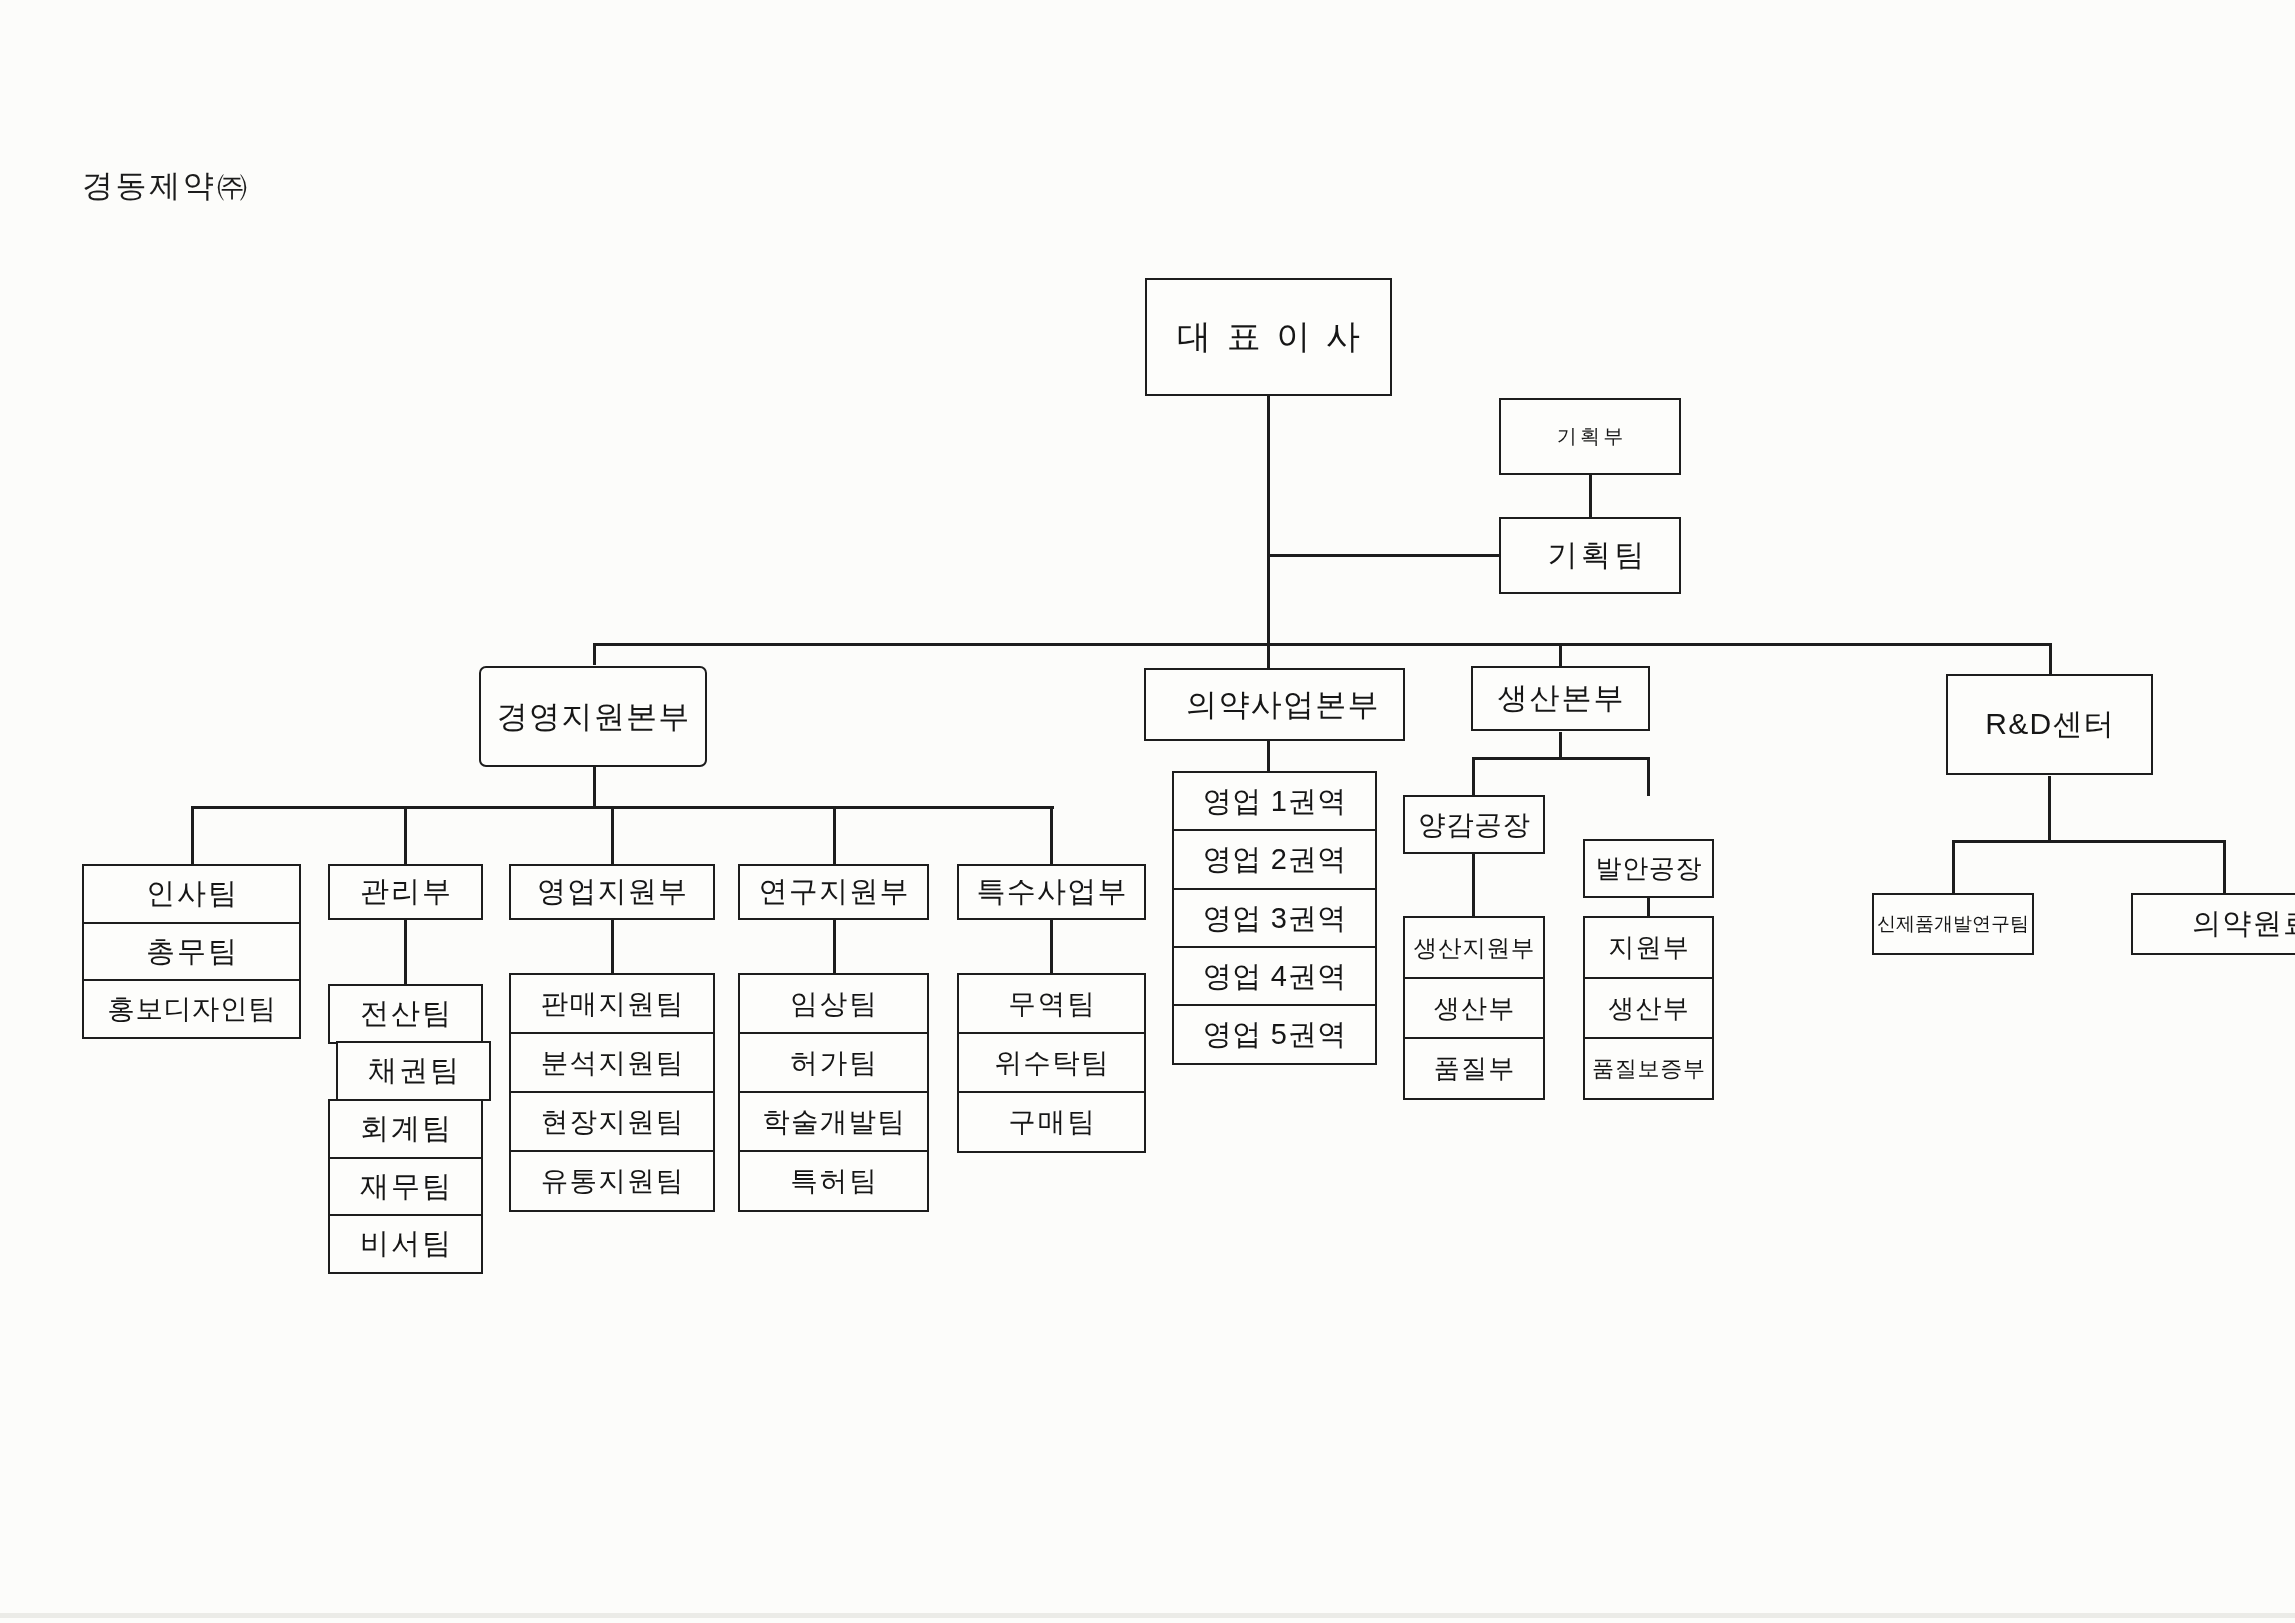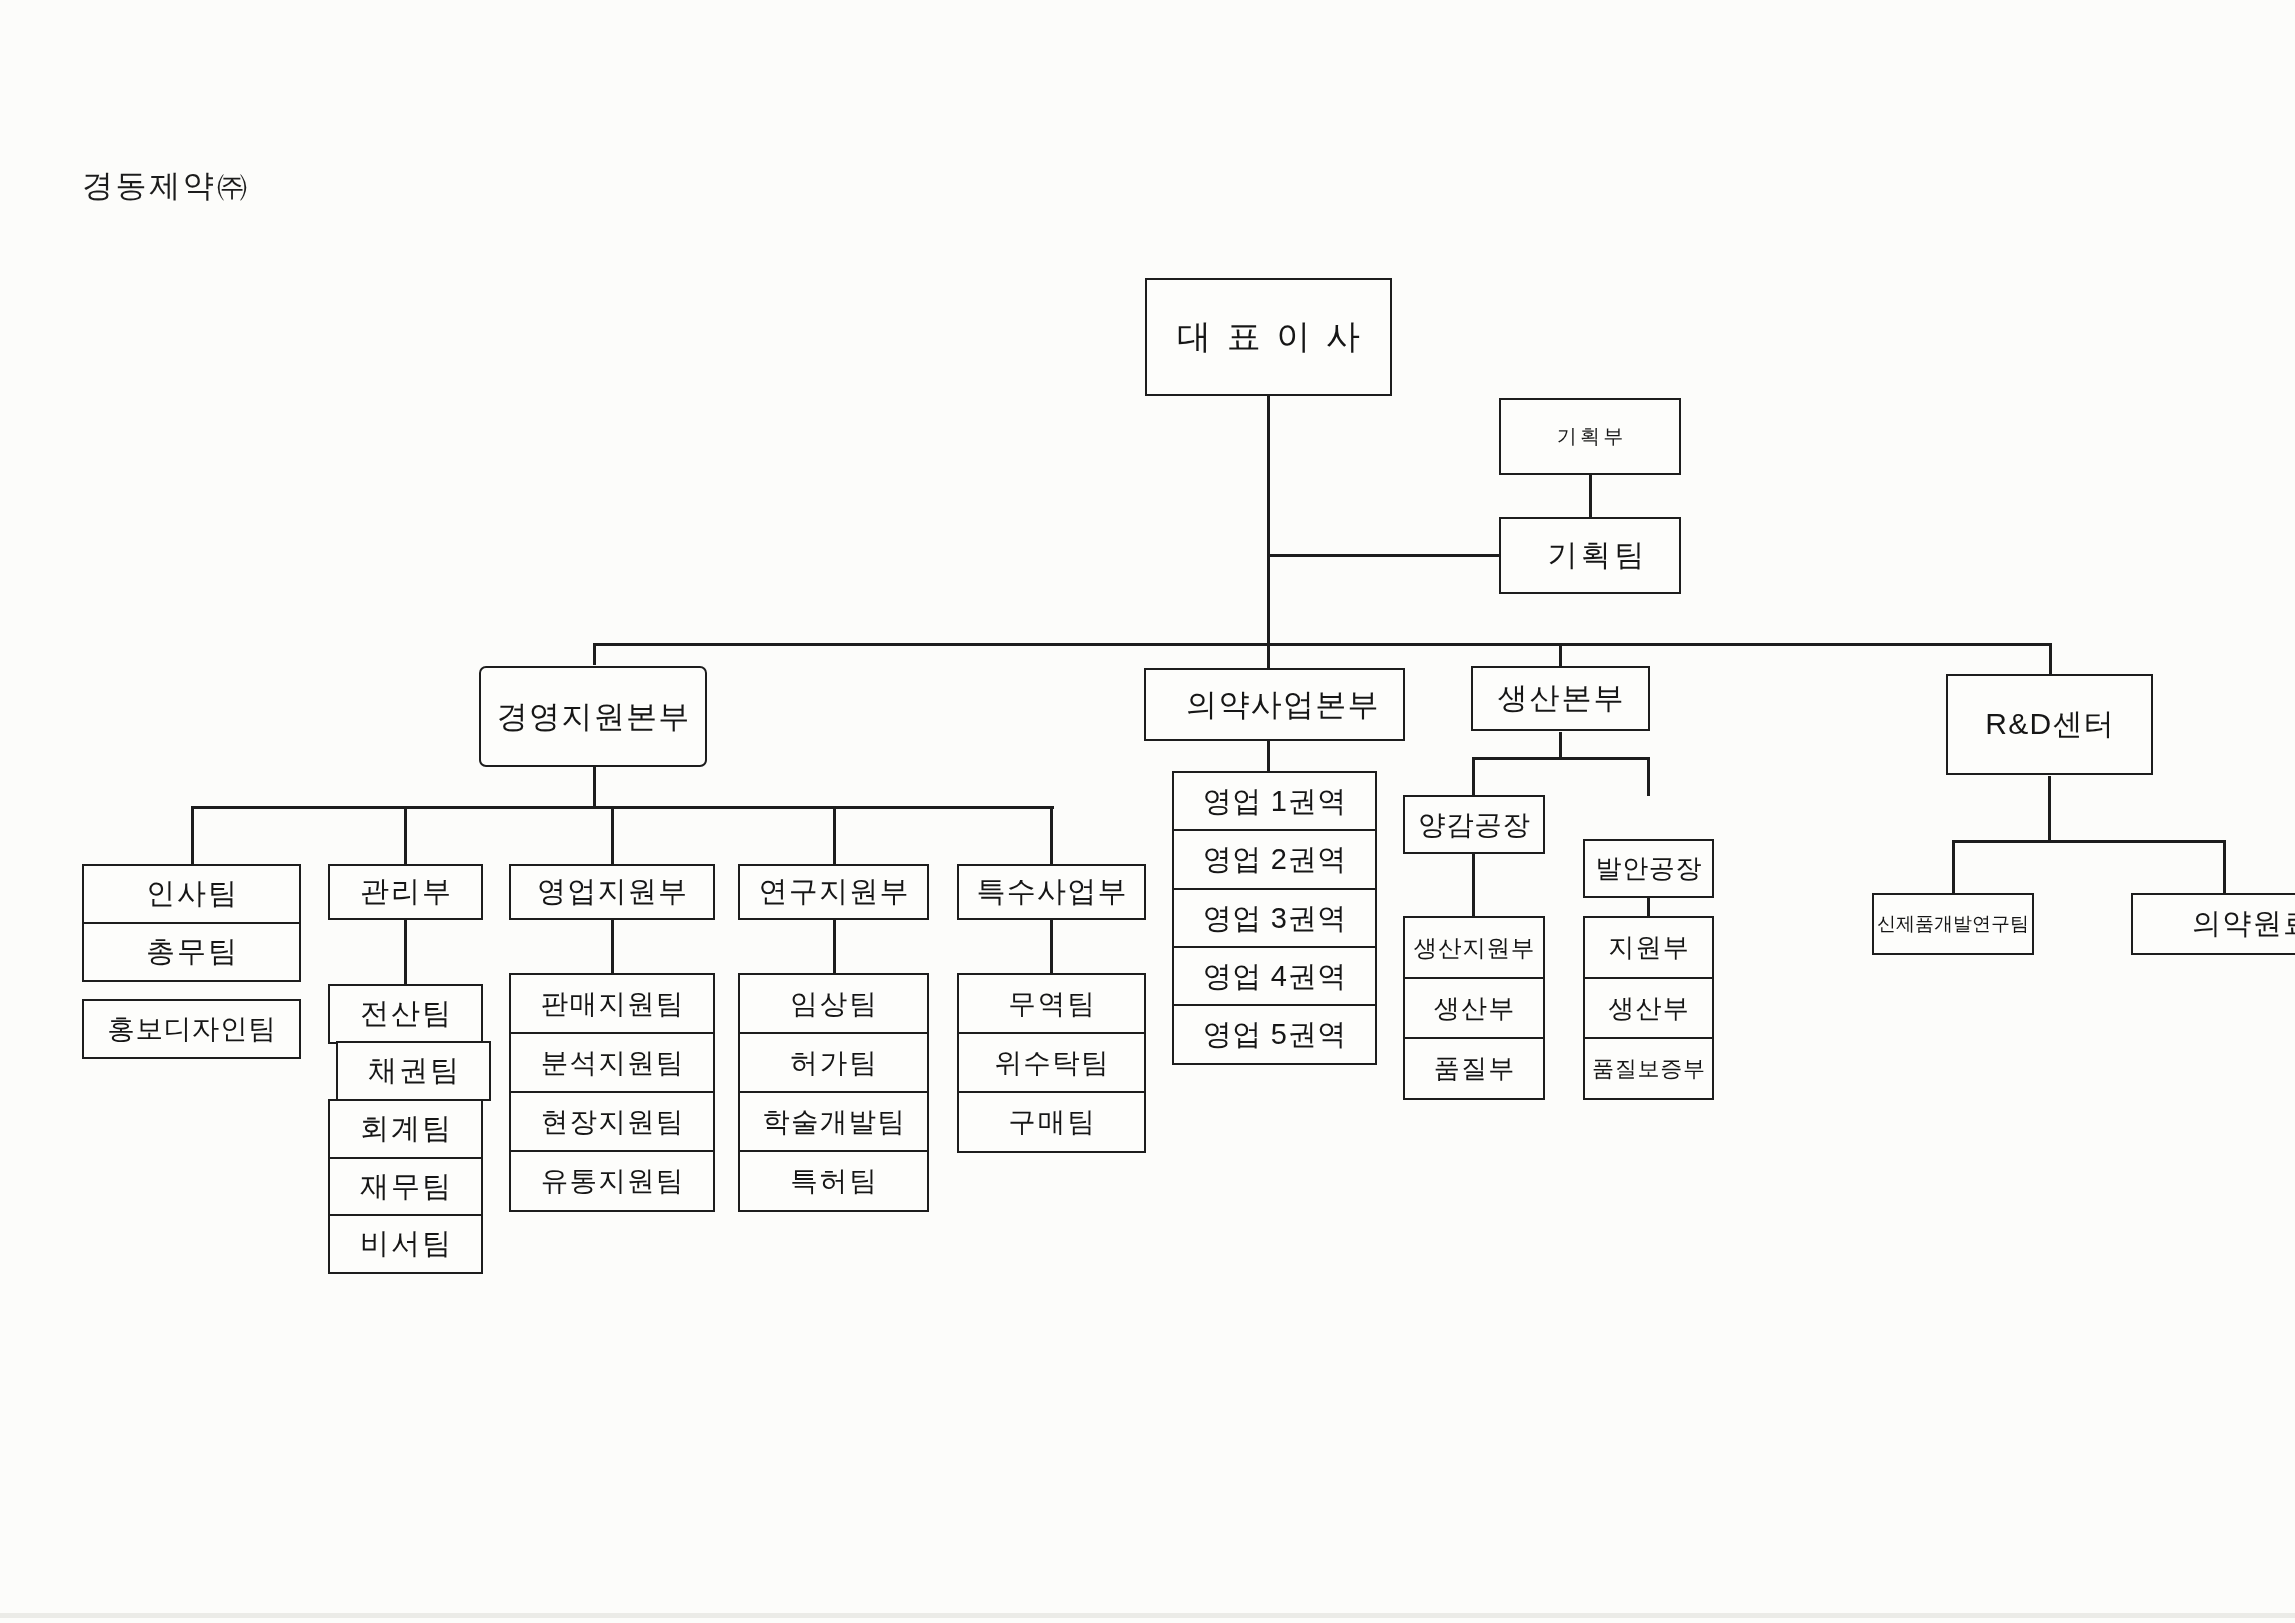--- a/index.html
+++ b/index.html
@@ -76,21 +76,21 @@
       <div class="org-line" style="left: 2223px; top: 840px; width: 2.6px; height: 54px; background: rgb(29, 29, 29);"></div>
       <div class="org-box" style="left: 1145px; top: 278px; width: 247px; height: 118px; font-size: 34px; letter-spacing: 15.7px; padding-left: 15.7px; border-color: rgb(29, 29, 29);">대표이사</div>
       <div class="org-box" style="left: 1499px; top: 398px; width: 182px; height: 77px; font-size: 20px; letter-spacing: 3.3px; padding-left: 3.3px; border-color: rgb(29, 29, 29);">기획부</div>
       <div class="org-box" style="left: 1499px; top: 517px; width: 182px; height: 77px; font-size: 30px; letter-spacing: 3.3px; padding-left: 15px; border-color: rgb(29, 29, 29);">기획팀</div>
       <div class="org-box" style="left: 479px; top: 666px; width: 228px; height: 101px; font-size: 31px; letter-spacing: 1.3px; padding-left: 1.3px; border-color: rgb(29, 29, 29); border-radius: 7px;">경영지원본부</div>
       <div class="org-box" style="left: 1144px; top: 668px; width: 261px; height: 73px; font-size: 31px; letter-spacing: 1.3px; padding-left: 17px; border-color: rgb(29, 29, 29);">의약사업본부</div>
       <div class="org-box" style="left: 1471px; top: 666px; width: 179px; height: 65px; font-size: 30px; letter-spacing: 2px; padding-left: 2px; border-color: rgb(29, 29, 29);">생산본부</div>
       <div class="org-box" style="left: 1946px; top: 674px; width: 207px; height: 101px; font-size: 30px; letter-spacing: 1.3px; padding-left: 1.3px; border-color: rgb(29, 29, 29);">R&amp;D센터</div>
       <div class="org-box" style="left: 82px; top: 864px; width: 219px; height: 60px; font-size: 29px; letter-spacing: 2px; padding-left: 2px; border-color: rgb(29, 29, 29);">인사팀</div>
       <div class="org-box" style="left: 82px; top: 922px; width: 219px; height: 60px; font-size: 29px; letter-spacing: 2px; padding-left: 2px; border-color: rgb(29, 29, 29);">총무팀</div>
-      <div class="org-box" style="left: 82px; top: 979px; width: 219px; height: 60px; font-size: 27.5px; letter-spacing: 0.7px; padding-left: 0.7px; border-color: rgb(29, 29, 29); margin-top: 20px;">홍보디자인팀</div>
+      <div class="org-box" style="left: 82px; top: 979px; width: 219px; height: 60px; font-size: 27.5px; letter-spacing: 0.7px; padding-left: 0.7px; border-color: rgb(29, 29, 29);">홍보디자인팀</div>
       <div class="org-box" style="left: 328px; top: 864px; width: 155px; height: 56px; font-size: 29px; letter-spacing: 2px; padding-left: 2px; border-color: rgb(29, 29, 29);">관리부</div>
       <div class="org-box" style="left: 328px; top: 984px; width: 155px; height: 60px; font-size: 29px; letter-spacing: 2px; padding-left: 2px; border-color: rgb(29, 29, 29);">전산팀</div>
       <div class="org-box" style="left: 336px; top: 1041px; width: 155px; height: 60px; font-size: 29px; letter-spacing: 2px; padding-left: 2px; border-color: rgb(29, 29, 29);">채권팀</div>
       <div class="org-box" style="left: 328px; top: 1099px; width: 155px; height: 60px; font-size: 29px; letter-spacing: 2px; padding-left: 2px; border-color: rgb(29, 29, 29);">회계팀</div>
       <div class="org-box" style="left: 328px; top: 1157px; width: 155px; height: 60px; font-size: 29px; letter-spacing: 2px; padding-left: 2px; border-color: rgb(29, 29, 29);">재무팀</div>
       <div class="org-box" style="left: 328px; top: 1214px; width: 155px; height: 60px; font-size: 29px; letter-spacing: 2px; padding-left: 2px; border-color: rgb(29, 29, 29);">비서팀</div>
       <div class="org-box" style="left: 509px; top: 864px; width: 206px; height: 56px; font-size: 29px; letter-spacing: 1.3px; padding-left: 1.3px; border-color: rgb(29, 29, 29);">영업지원부</div>
       <div class="org-box" style="left: 509px; top: 973px; width: 206px; height: 62px; font-size: 27.5px; letter-spacing: 1.3px; padding-left: 1.3px; border-color: rgb(29, 29, 29);">판매지원팀</div>
       <div class="org-box" style="left: 509px; top: 1032px; width: 206px; height: 62px; font-size: 27.5px; letter-spacing: 1.3px; padding-left: 1.3px; border-color: rgb(29, 29, 29);">분석지원팀</div>
       <div class="org-box" style="left: 509px; top: 1091px; width: 206px; height: 62px; font-size: 27.5px; letter-spacing: 1.3px; padding-left: 1.3px; border-color: rgb(29, 29, 29);">현장지원팀</div>

